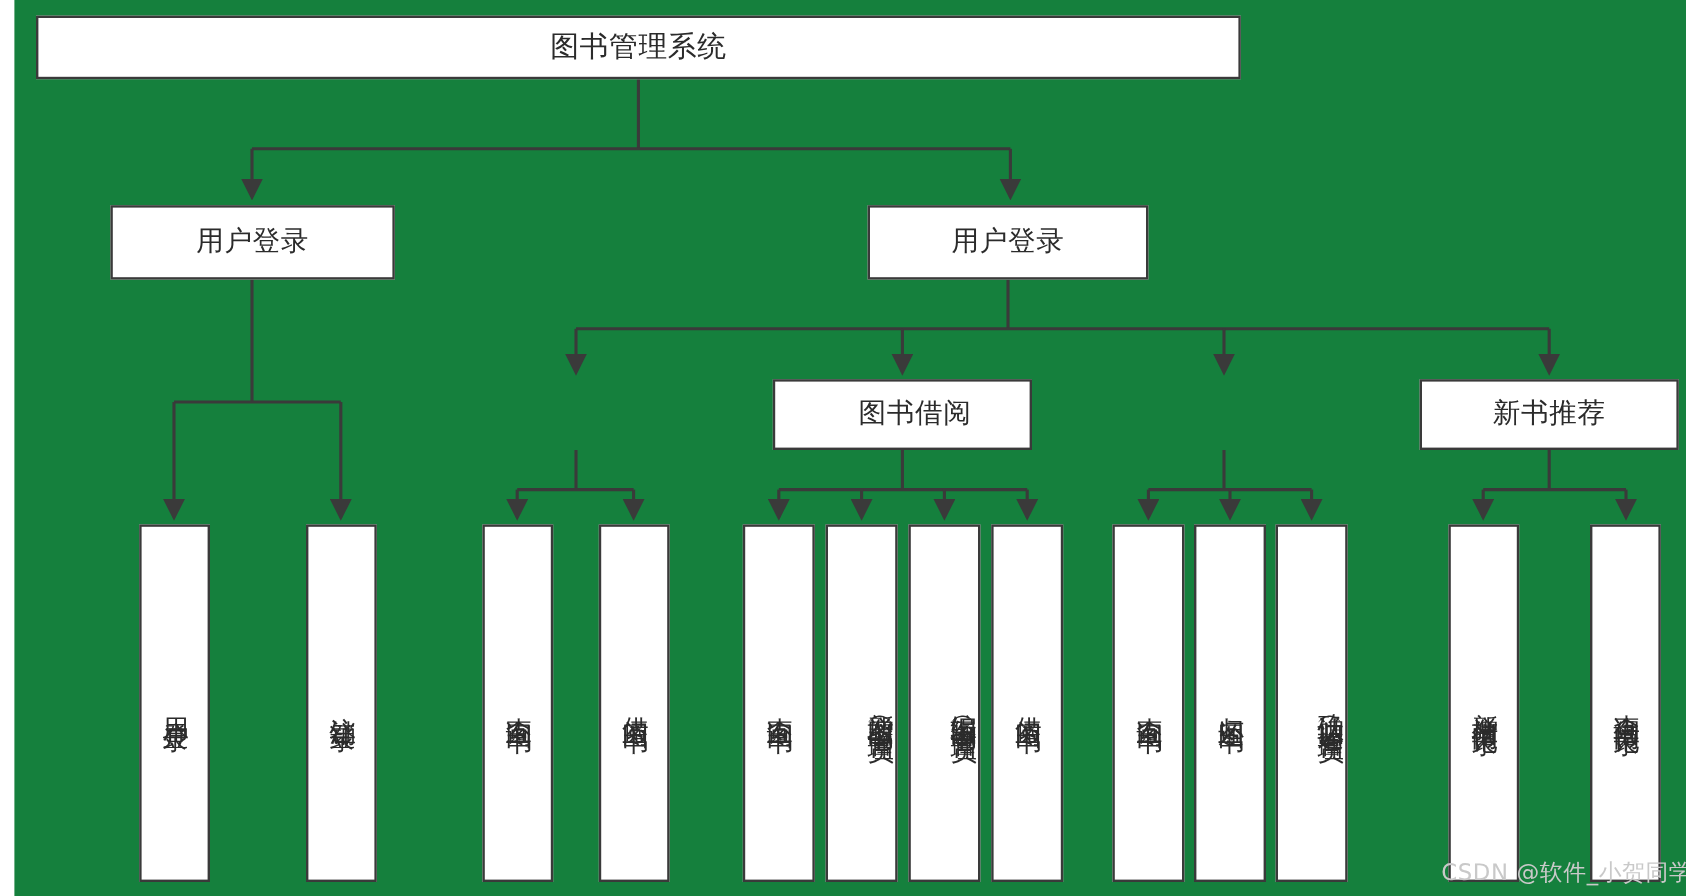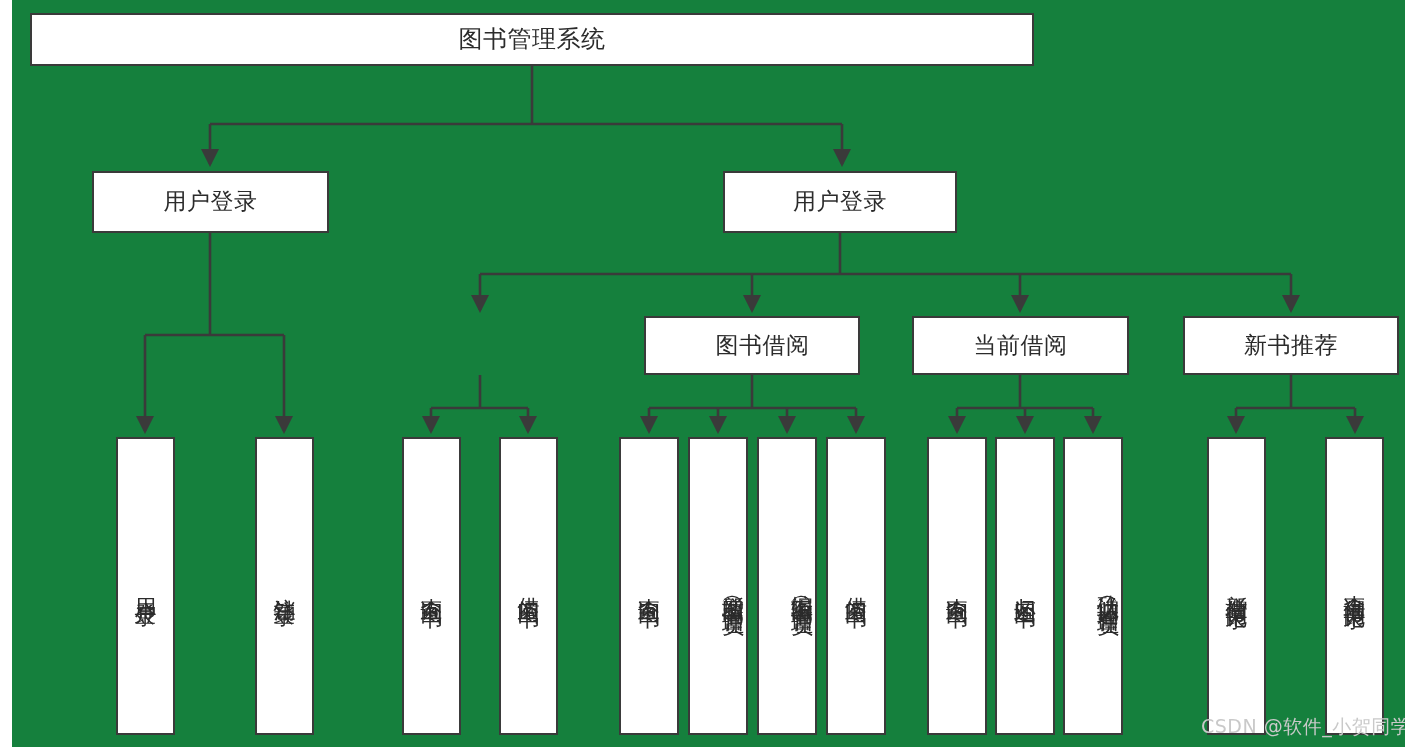--- a/index.html
+++ b/index.html
@@ -124,21 +124,20 @@
       <path d="M 1343 408 L 1343 431" marker-end="url(#arrow)"></path>
     </g>
   </svg>
 
   <div class="node horiz root" style="left:18px; top:13px; width:1004px; height:53px;">图书管理系统</div>
 
   <div class="node horiz" style="left:80px; top:171px; width:237px; height:62px;">用户登录</div>
   <div class="node horiz" style="left:711px; top:171px; width:234px; height:62px;">用户登录</div>
 
   <div class="node horiz" style="left:632px; top:316px; width:216px; height:59px;padding-left:21px;">图书借阅</div>
-  <div class="node horiz" style="left:900px; top:316px; width:217px; height:59px;">当前借阅</div>
   <div class="node horiz" style="left:1171px; top:316px; width:216px; height:59px;">新书推荐</div>
 
   <div class="node vert tall-fit" style="left:104px; top:437px; width:59px; height:298px;">用户登录</div>
   <div class="node vert tall-fit" style="left:243px; top:437px; width:59px; height:298px;">注销登录</div>
 
   <div class="node vert tall-fit" style="left:390px; top:437px; width:59px; height:298px;">查询图书</div>
   <div class="node vert tall-fit" style="left:487px; top:437px; width:59px; height:298px;">借阅图书</div>
 
   <div class="node vert tall-fit" style="left:607px; top:437px; width:60px; height:298px;">查询图书</div>
   <div class="node vert" style="left:676px; top:437px; width:60px; height:298px;">新增图书（管理员）</div>

